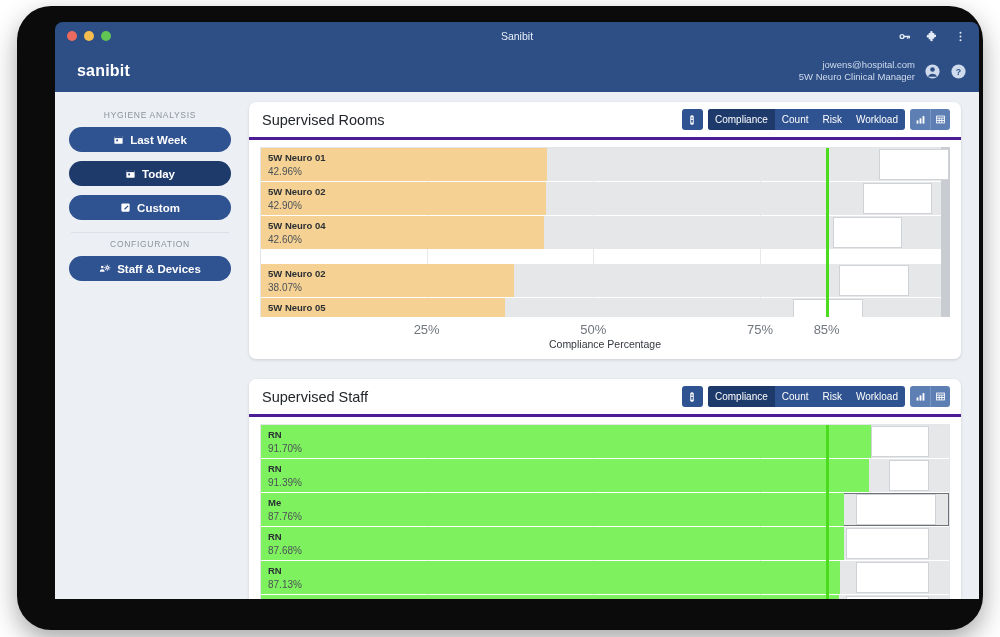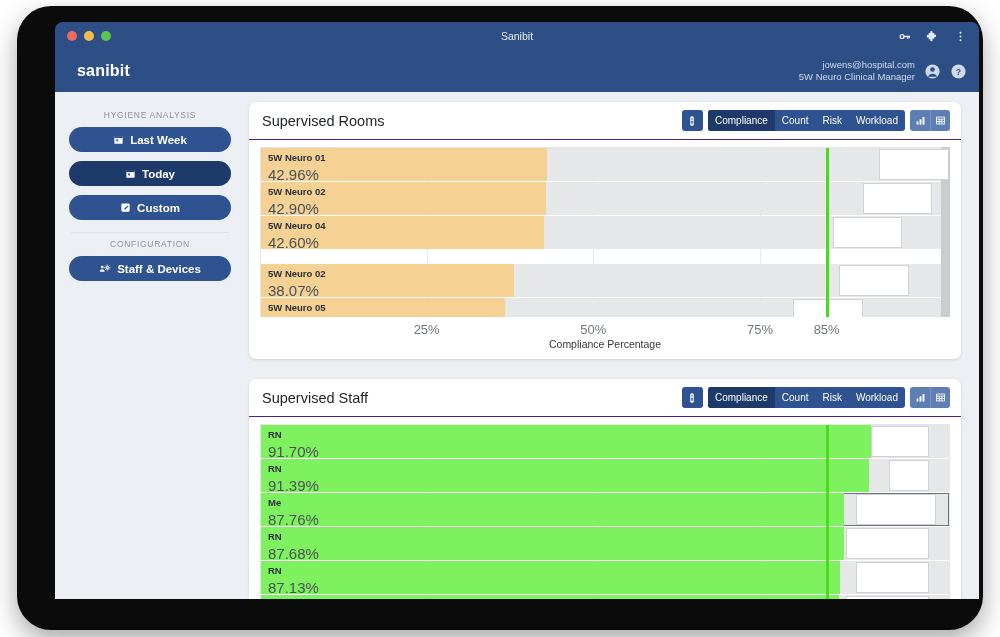--- a/index.html
+++ b/index.html
@@ -114,21 +114,21 @@
     background: #ffffff;
     border-radius: 7px;
     box-shadow: 0 1px 3px rgba(0,0,0,.14);
     margin-bottom: 20px;
     overflow: hidden;
   }
   .card-head {
     height: 38px;
     display: flex; align-items: center;
     padding: 0 11px 0 13px;
-    border-bottom: 1px solid #4c1d95;
+    border-bottom: 3px solid #4c1d95;
   }
   .card-title { font-size: 14.5px; color: #22262b; }
   .card-tools { margin-left: auto; display: flex; align-items: flex-start; gap: 5px; }
 
   .tool-sq {
     width: 21px; height: 21px;
     background: #2f5290;
     border-radius: 3px;
     display: flex; align-items: center; justify-content: center;
     cursor: pointer;
@@ -187,21 +187,21 @@
     position: absolute; left: 0; top: 0; bottom: 0;
     z-index: 2;
   }
   .row .labels {
     position: absolute; left: 7px; top: 4px;
     z-index: 7;
     line-height: 1.35;
     pointer-events: none;
   }
   .row .r-name { font-size: 9.5px; font-weight: bold; color: #2b2f34; }
-  .row .r-val  { font-size: 15px; color: #4c5158; }
+  .row .r-val  { font-size: 10px; color: #4c5158; }
   .tipbox {
     position: absolute; top: 1px; bottom: 1px;
     background: #ffffff;
     border: 1px solid #cfd2d6;
     z-index: 5;
   }
   .row.me-row { outline: 1px solid #6d7279; outline-offset: -1px; }
 
   .axis { position: relative; height: 16px; margin: 0 11px; }
   .tick {

